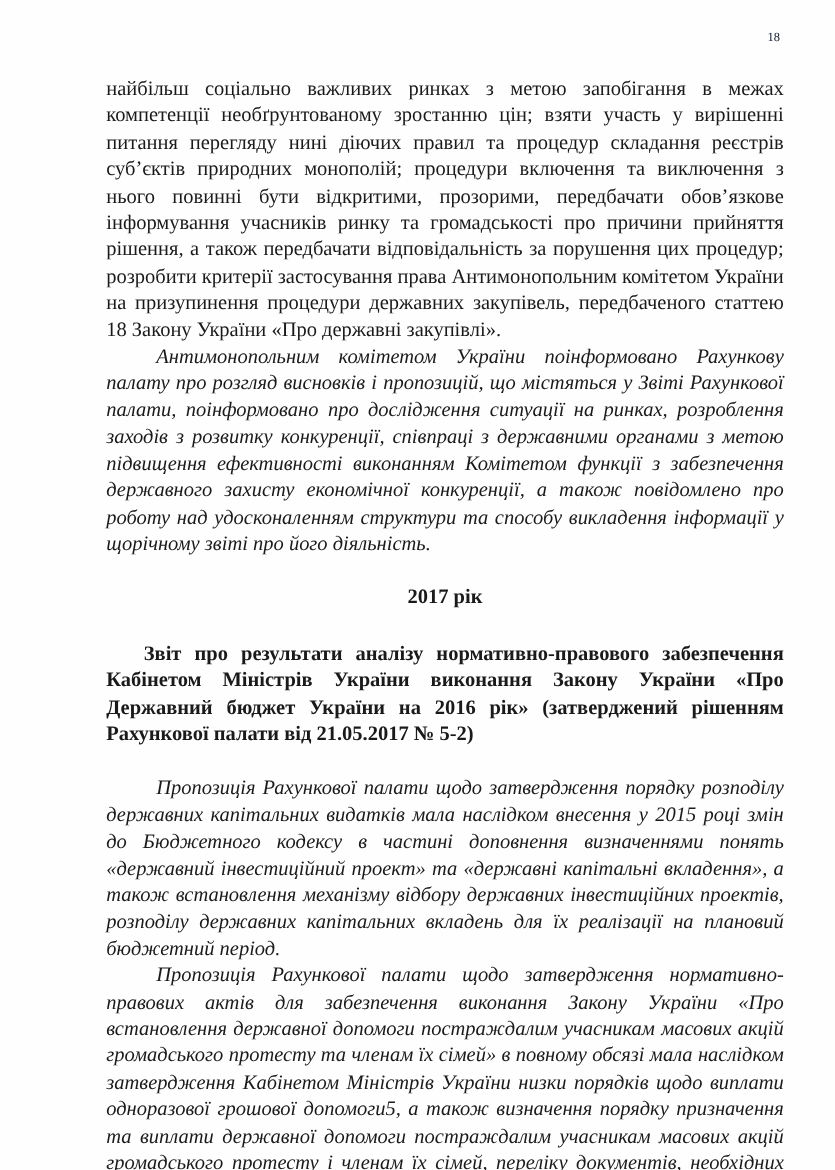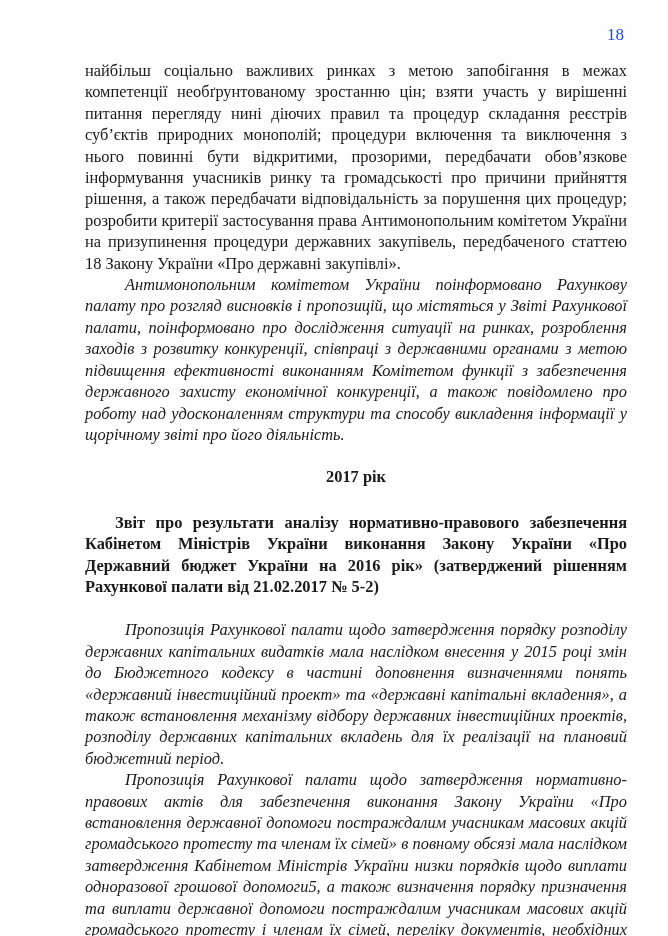--- a/index.html
+++ b/index.html
@@ -5,21 +5,21 @@
     html, body { margin: 0; padding: 0; background: #ffffff; }
     body { width: 668px; height: 936px; overflow: hidden; position: relative; }
     .page {
       position: absolute; left: 0; top: 0; width: 668px; height: 936px;
       background: #fefefe;
       font-family: "Liberation Serif", "DejaVu Serif", serif;
       color: #1a1a1a;
     }
     .page-number {
       position: absolute; top: 25px; right: 44px;
-      font-size: 17px; color: #1d4ed8;
+      font-size: 10px; color: #0f172a;
     }
     .body {
       position: absolute; left: 85px; top: 60px; width: 542px;
       font-size: 16.4px; line-height: 21.4px;
       text-align: justify;
     }
     .body p { margin: 0; }
     .indent { text-indent: 40px; font-style: italic; }
     .year {
       text-align: center; font-weight: bold;
@@ -35,18 +35,18 @@
 
 <div class="page">
   <div class="page-number">18</div>
 
   <div class="body">
     <p>найбільш соціально важливих ринках з метою запобігання в межах компетенції необґрунтованому зростанню цін; взяти участь у вирішенні питання перегляду нині діючих правил та процедур складання реєстрів суб’єктів природних монополій; процедури включення та виключення з нього повинні бути відкритими, прозорими, передбачати обов’язкове інформування учасників ринку та громадськості про причини прийняття рішення, а також передбачати відповідальність за порушення цих процедур; розробити критерії застосування права Антимонопольним комітетом України на призупинення процедури державних закупівель, передбаченого статтею 18 Закону України «Про державні закупівлі».</p>
     <p class="indent">Антимонопольним комітетом України поінформовано Рахункову палату про розгляд висновків і пропозицій, що містяться у Звіті Рахункової палати, поінформовано про дослідження ситуації на ринках, розроблення заходів з розвитку конкуренції, співпраці з державними органами з метою підвищення ефективності виконанням Комітетом функції з забезпечення державного захисту економічної конкуренції,  а також повідомлено про роботу над удосконаленням структури та способу викладення інформації у щорічному звіті про його діяльність.</p>
 
     <p class="year">2017 рік</p>
 
-    <p class="report-title">Звіт про результати аналізу нормативно-правового забезпечення Кабінетом Міністрів України виконання Закону України «Про Державний бюджет України на 2016 рік» (затверджений рішенням Рахункової палати від  21.02.2017 № 5-2)</p>
+    <p class="report-title">Звіт про результати аналізу нормативно-правового забезпечення Кабінетом Міністрів України виконання Закону України «Про Державний бюджет України на 2016 рік» (затверджений рішенням Рахункової палати від  21.05.2017 № 5-2)</p>
 
     <p class="indent">Пропозиція Рахункової палати щодо затвердження порядку розподілу державних капітальних видатків мала наслідком внесення у 2015 році змін до Бюджетного кодексу в частині доповнення визначеннями понять «державний інвестиційний проект» та «державні капітальні вкладення», а також встановлення механізму відбору державних інвестиційних проектів, розподілу державних капітальних вкладень для їх реалізації на плановий бюджетний період.</p>
     <p class="indent">Пропозиція Рахункової палати щодо затвердження нормативно-правових актів для забезпечення виконання Закону України «Про встановлення державної допомоги постраждалим учасникам масових акцій громадського протесту та членам їх сімей» в повному обсязі мала наслідком затвердження Кабінетом Міністрів України низки порядків щодо виплати одноразової грошової допомоги5, а також визначення порядку призначення та виплати державної допомоги постраждалим учасникам масових акцій громадського протесту і членам їх сімей, переліку документів, необхідних для призначення такої допомоги6. Водночас, на сьогодні, Кабінетом Міністрів України не визначено порядку призначення і виплати державної допомоги постраждалим учасникам масових акцій громадського протесту та членам їх сімей у зв'язку із знищенням або пошкодженням майна учасника масових акцій громадського протесту.</p>
   </div>
 </div>
 
 </body></html>

